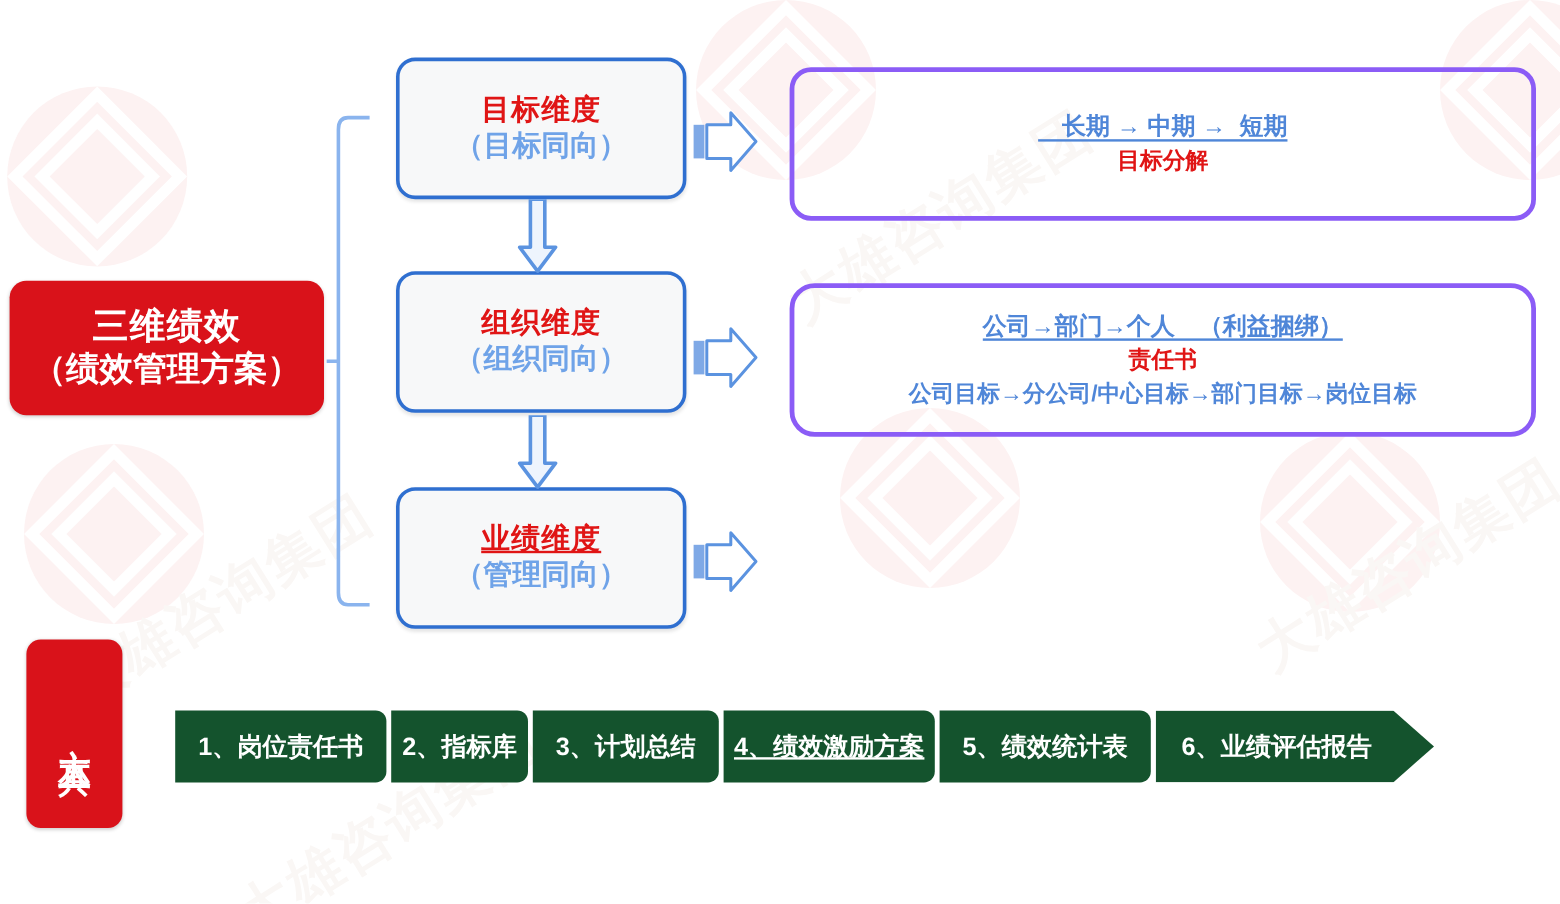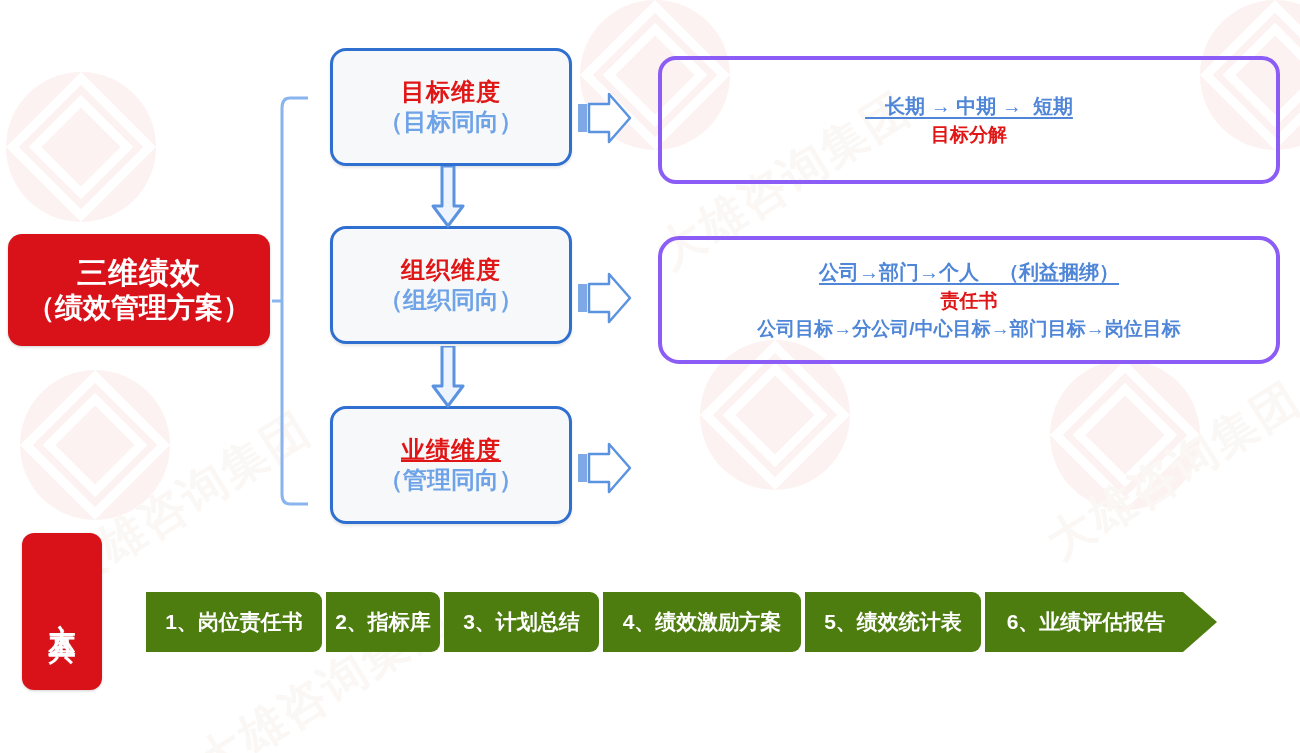--- a/index.html
+++ b/index.html
@@ -93,21 +93,21 @@
     color:#ffffff; font-size:27px; font-weight:bold;
     display:flex; align-items:center; justify-content:center;
     writing-mode:vertical-rl; text-orientation:upright;
     letter-spacing:5px;
     box-shadow:0 1px 3px rgba(0,0,0,.18);
   }
 
   
   .toolbar { position:absolute; left:146px; top:592px; height:60px; display:flex; }
   .seg {
-    position:relative; height:60px; background:#4d7c0f;
+    position:relative; height:60px; background:#14532d;
     display:flex; align-items:center; justify-content:center;
     color:#ffffff; font-size:21px; font-weight:bold; white-space:nowrap;
     margin-right:4px; box-sizing:border-box;
   }
   .seg.r-round { border-top-right-radius:9px; border-bottom-right-radius:9px; }
   .seg.last {
     margin-right:0;
     clip-path:polygon(0 0, calc(100% - 34px) 0, 100% 50%, calc(100% - 34px) 100%, 0 100%);
     padding-right:30px;
   }
@@ -195,18 +195,18 @@
     <div class="p-body">公司目标→分公司/中心目标→部门目标→岗位目标</div>
   </div>
 
 
   <div class="tools-label">六大工具</div>
 
   <div class="toolbar">
     <div class="seg r-round" style="width:176px;">1、岗位责任书</div>
     <div class="seg r-round" style="width:114px;">2、指标库</div>
     <div class="seg r-round" style="width:155px;">3、计划总结</div>
-    <div class="seg r-round" style="width:198px;">4、绩效激励方案</div>
+    <div class="seg r-round" style="width:176px;text-decoration:underline;">4、绩效激励方案</div>
     <div class="seg r-round" style="width:176px;">5、绩效统计表</div>
     <div class="seg last" style="width:232px;">6、业绩评估报告</div>
   </div>
 
 </div>
 
 </body></html>

